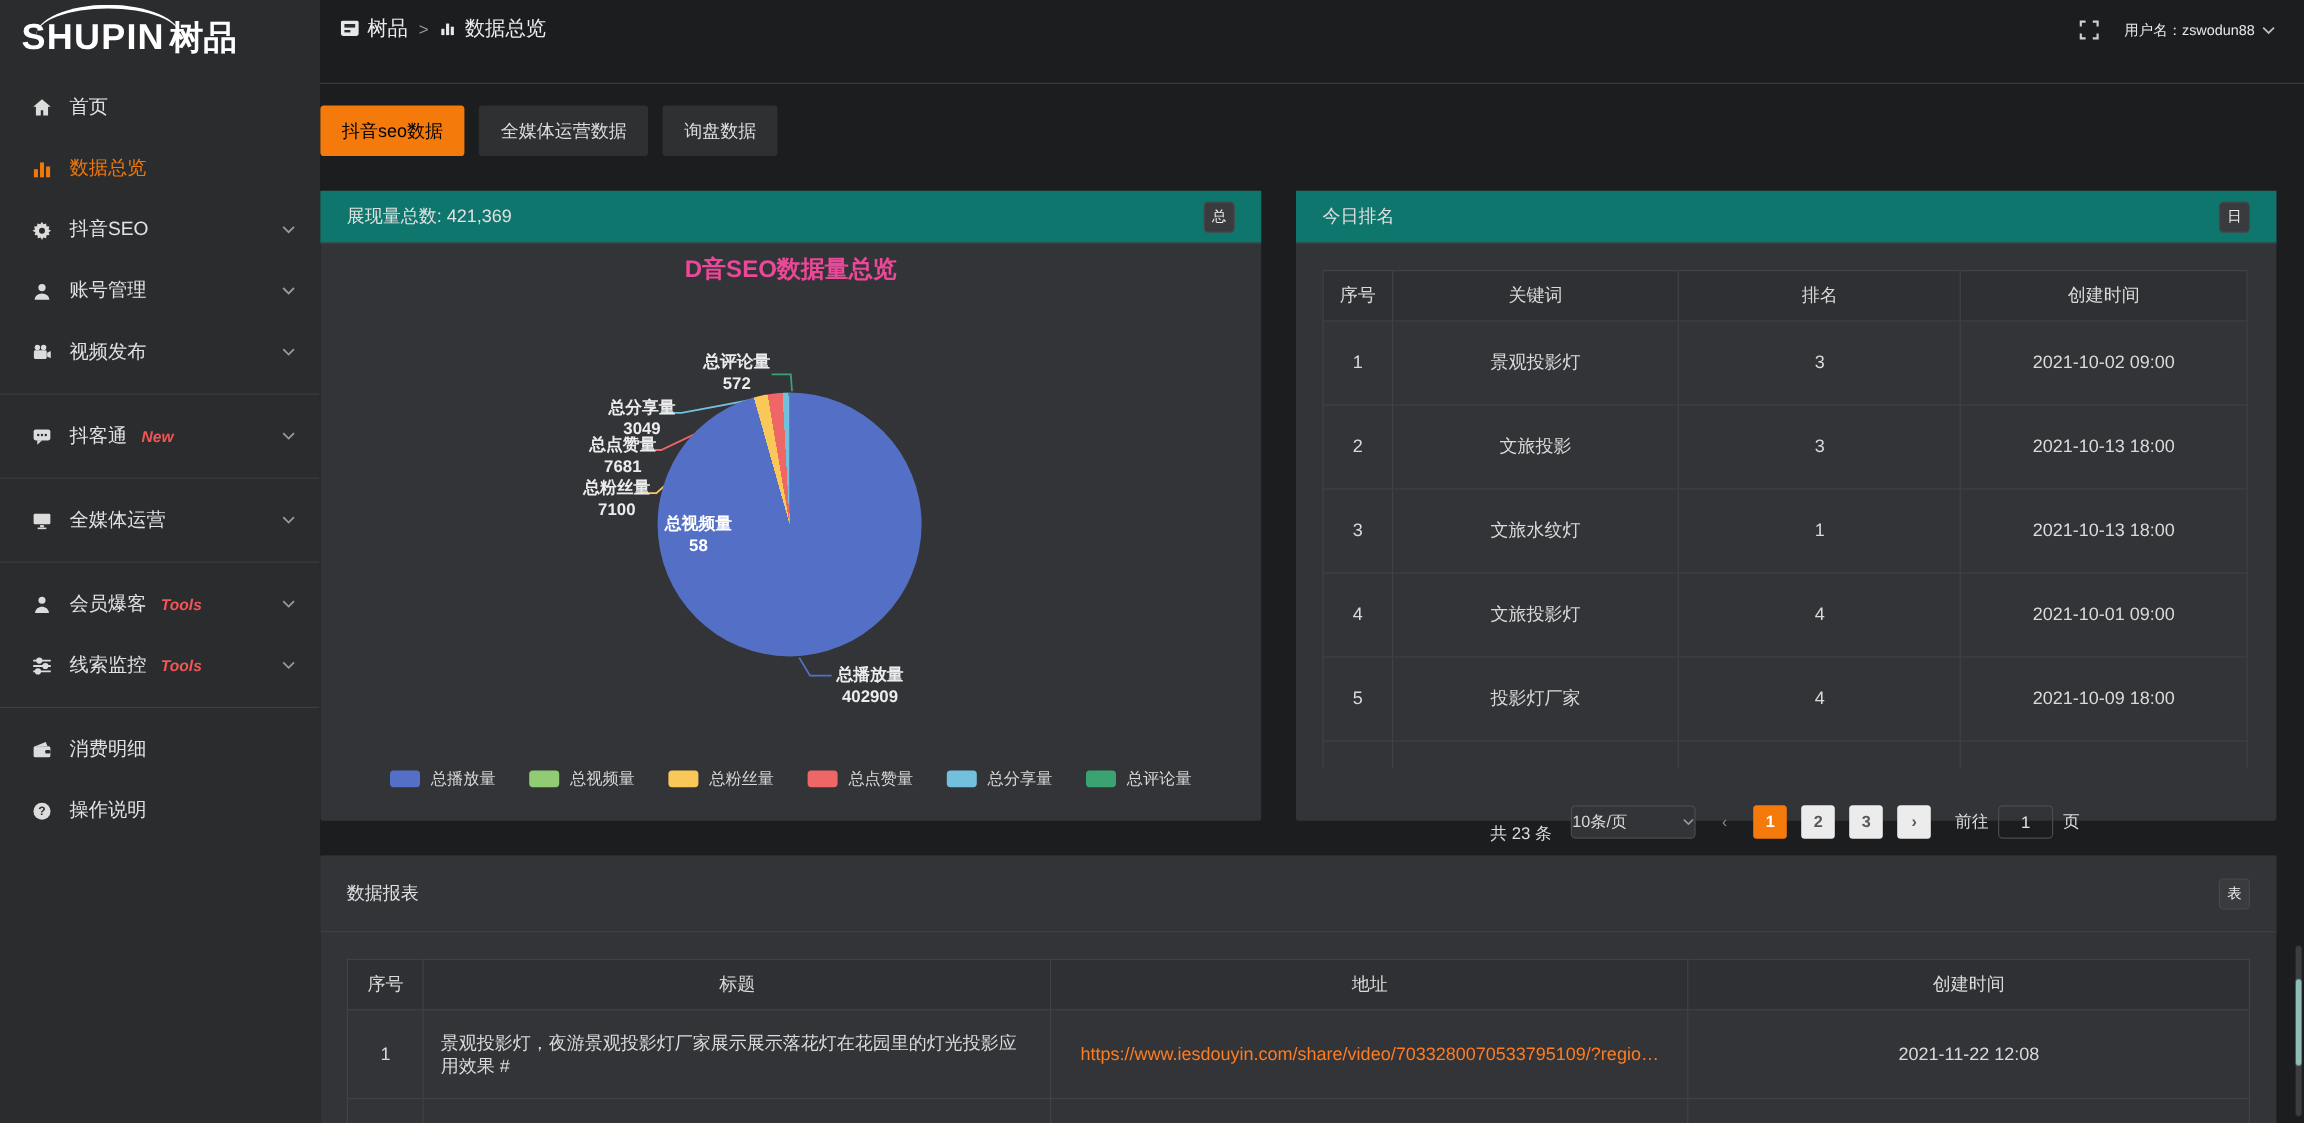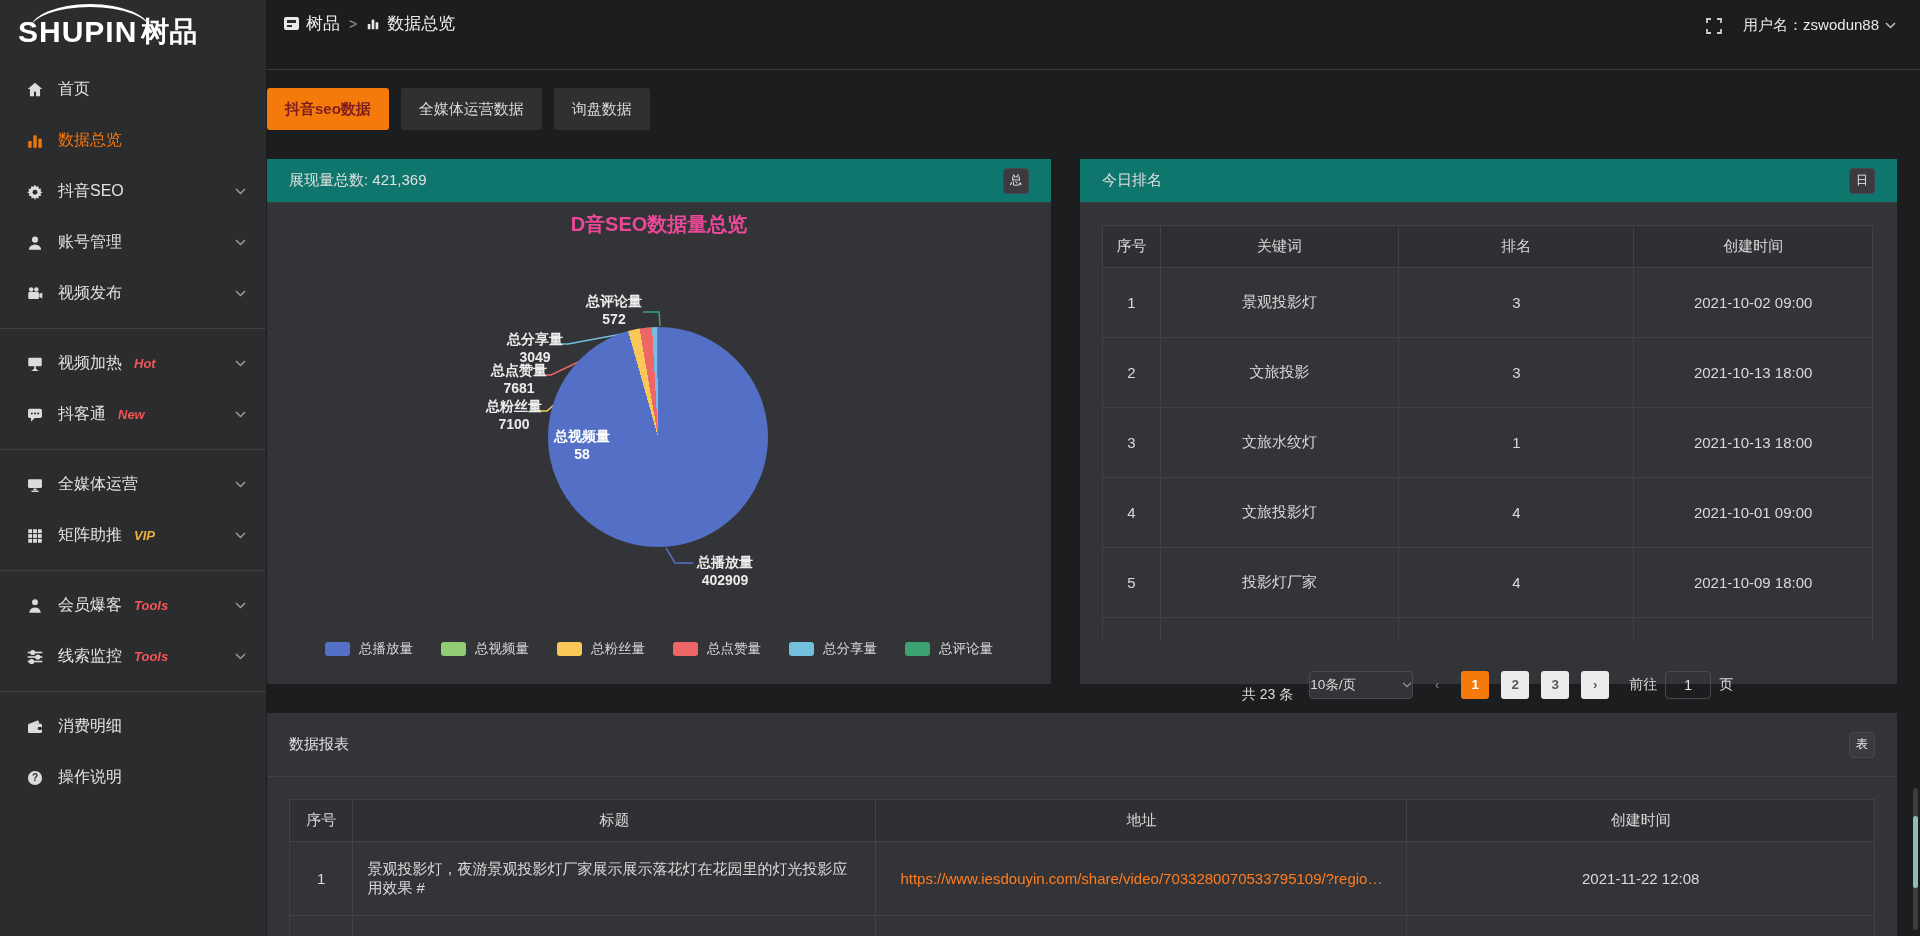--- a/index.html
+++ b/index.html
@@ -26,26 +26,26 @@
 
   
   .main { margin-left:266px; height:936px; position:relative; }
   .topbar { height:70px; display:flex; align-items:flex-start; justify-content:space-between;
     padding:12px 24px 0 18px; border-bottom:1px solid #37383a; }
   .crumbs { display:flex; align-items:center; gap:9px; font-size:17px; color:#ececec; }
   .crumb { display:flex; align-items:center; gap:7px; cursor:pointer; }
   .crumb-sep { color:#9a9a9a; font-size:14px; }
   .userbox { display:flex; align-items:center; gap:20px; padding-top:4px; }
   .fsbtn { width:18px; height:18px; color:#cfcfcf; cursor:pointer; }
-  .username { font-size:15px; color:#e8e8e8; display:flex; align-items:center; gap:6px; cursor:pointer; }
+  .username { font-size:12px; color:#e8e8e8; display:flex; align-items:center; gap:6px; cursor:pointer; }
 
   .tabs { display:flex; gap:12px; margin:18px 0 0 1px; }
   .tab { height:42px; padding:0 18px; display:flex; align-items:center; font-size:15px;
     background:#2f3032; color:#dcdcdc; border-radius:3px; cursor:pointer; }
-  .tab.active { background:#f57a0c; color:#7f1d1d; font-weight:bold; }
+  .tab.active { background:#f57a0c; color:#000000; font-weight:normal; }
 
   .content-row { display:flex; gap:29px; margin:29px 23px 0 1px; height:525px; }
   .panel { background:#333437; border-radius:2px; position:relative; }
   .panel-head { height:44px; display:flex; align-items:center; justify-content:space-between;
     padding:0 22px; background:#0f766e; border-bottom:1px solid #3a3b3d; }
   .panel-title { font-size:15px; color:#e0e0e0; }
   .corner-btn { min-width:26px; height:26px; padding:0 5px; background:#3a3b3e; border:1px solid #47484b;
     border-radius:4px; color:#ededed; font-size:12px; display:flex; align-items:center; justify-content:center; cursor:pointer; }
 
   
@@ -153,32 +153,20 @@
         <path fill="currentColor" d="m11.8 8 2.7-1.4v5.5L11.8 10.7z"></path>
       </svg>
     <span class="side-label">视频发布</span>
     <svg class="side-chevron" width="11" height="7" viewBox="0 0 11 7">
         <polyline points="1,1 5.5,5.5 10,1" fill="none" stroke="currentColor" stroke-width="1.5"></polyline>
       </svg>
   </div>
 
   <div class="side-divider"></div>
 
-  <div class="side-item">
-    <svg class="ic" viewBox="0 0 16 16">
-        <rect fill="currentColor" x="2" y="2.5" width="12" height="7.5" rx="1"></rect>
-        <rect fill="currentColor" x="7.2" y="10" width="1.6" height="2.6"></rect>
-        <path fill="currentColor" d="M4.5 14.2 8 11.8l3.5 2.4z"></path>
-      </svg>
-    <span class="side-label">视频加热</span>
-    <span class="side-badge badge-red">Hot</span>
-    <svg class="side-chevron" width="11" height="7" viewBox="0 0 11 7">
-        <polyline points="1,1 5.5,5.5 10,1" fill="none" stroke="currentColor" stroke-width="1.5"></polyline>
-      </svg>
-  </div>
 
   <div class="side-item">
     <svg class="ic" viewBox="0 0 16 16">
         <rect fill="currentColor" x="1.8" y="2.5" width="12.4" height="8.2" rx="1.6"></rect>
         <path fill="currentColor" d="M4.5 10.5v3.4l3.6-3.4z"></path>
         <circle fill="#2b2c2e" cx="5.2" cy="6.6" r=".9"></circle>
         <circle fill="#2b2c2e" cx="8" cy="6.6" r=".9"></circle>
         <circle fill="#2b2c2e" cx="10.8" cy="6.6" r=".9"></circle>
       </svg>
     <span class="side-label">抖客通</span>
@@ -195,40 +183,20 @@
         <rect fill="currentColor" x="1.8" y="2.8" width="12.4" height="7.8" rx="1"></rect>
         <rect fill="currentColor" x="6.6" y="11.2" width="2.8" height="1.6"></rect>
         <rect fill="currentColor" x="4.8" y="13" width="6.4" height="1.2"></rect>
       </svg>
     <span class="side-label">全媒体运营</span>
     <svg class="side-chevron" width="11" height="7" viewBox="0 0 11 7">
         <polyline points="1,1 5.5,5.5 10,1" fill="none" stroke="currentColor" stroke-width="1.5"></polyline>
       </svg>
   </div>
 
-  <div class="side-item">
-    <svg class="ic" viewBox="0 0 16 16">
-        <g fill="currentColor">
-          <rect x="2" y="2" width="3.4" height="3.4"></rect>
-          <rect x="6.3" y="2" width="3.4" height="3.4"></rect>
-          <rect x="10.6" y="2" width="3.4" height="3.4"></rect>
-          <rect x="2" y="6.3" width="3.4" height="3.4"></rect>
-          <rect x="6.3" y="6.3" width="3.4" height="3.4"></rect>
-          <rect x="10.6" y="6.3" width="3.4" height="3.4"></rect>
-          <rect x="2" y="10.6" width="3.4" height="3.4"></rect>
-          <rect x="6.3" y="10.6" width="3.4" height="3.4"></rect>
-          <rect x="10.6" y="10.6" width="3.4" height="3.4"></rect>
-        </g>
-      </svg>
-    <span class="side-label">矩阵助推</span>
-    <span class="side-badge badge-gold">VIP</span>
-    <svg class="side-chevron" width="11" height="7" viewBox="0 0 11 7">
-        <polyline points="1,1 5.5,5.5 10,1" fill="none" stroke="currentColor" stroke-width="1.5"></polyline>
-      </svg>
-  </div>
 
   <div class="side-divider"></div>
 
   <div class="side-item">
     <svg class="ic" viewBox="0 0 16 16">
         <circle fill="currentColor" cx="8" cy="4.6" r="2.6"></circle>
         <path fill="currentColor" d="M2.8 14c.4-3 2.6-4.6 5.2-4.6s4.8 1.6 5.2 4.6z"></path>
       </svg>
     <span class="side-label">会员爆客</span>
     <span class="side-badge badge-red">Tools</span>

